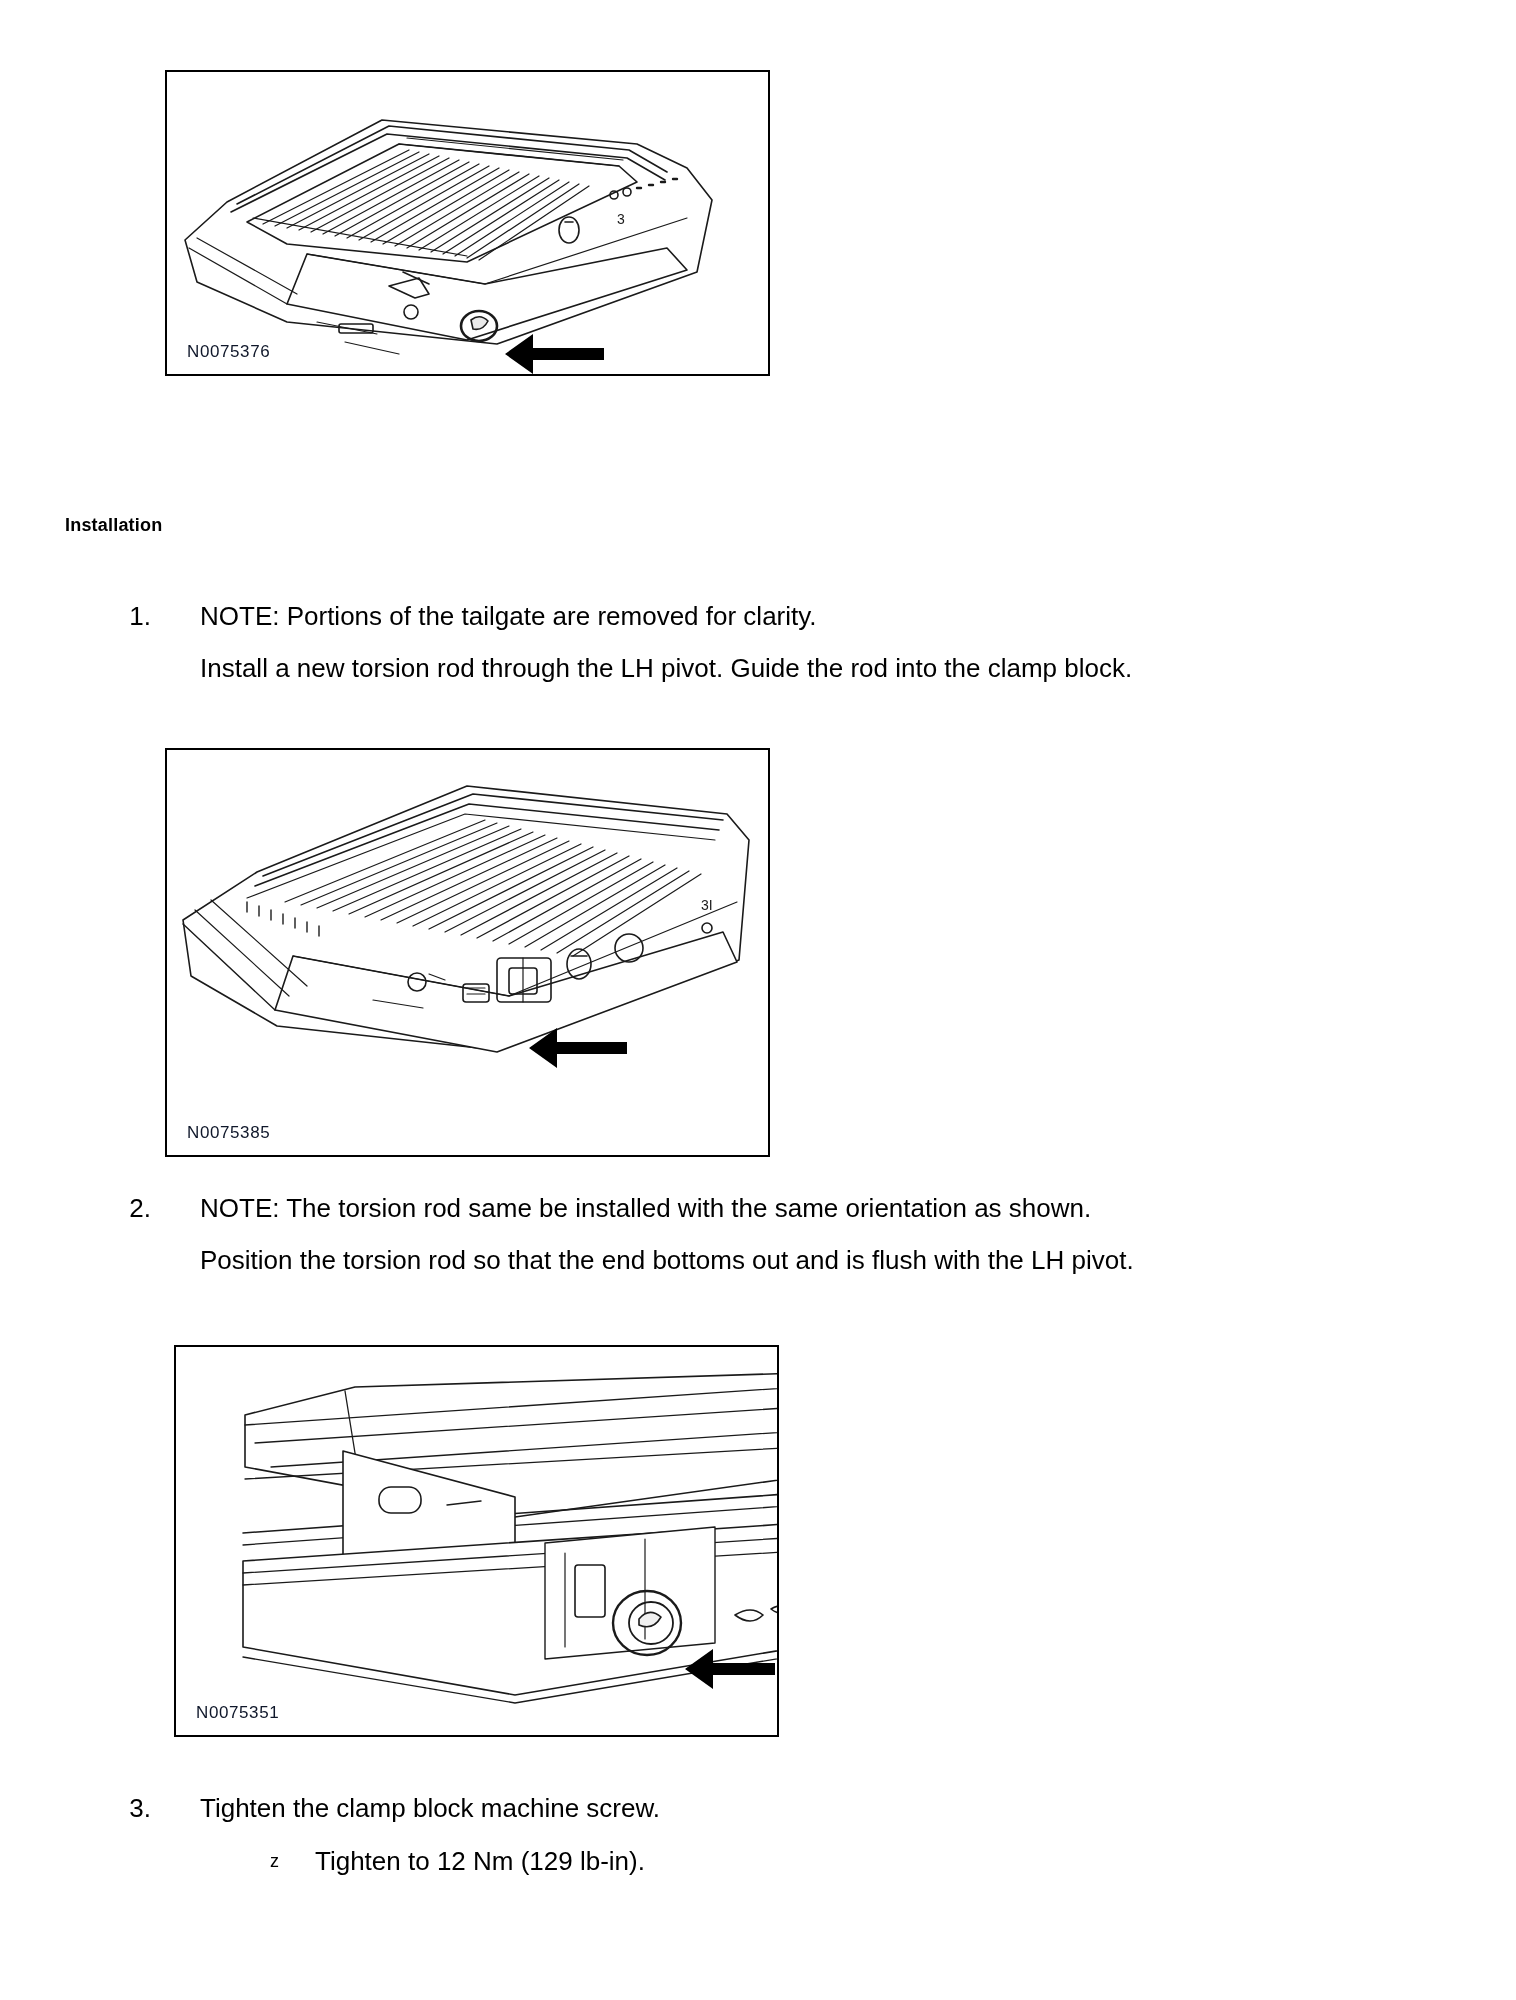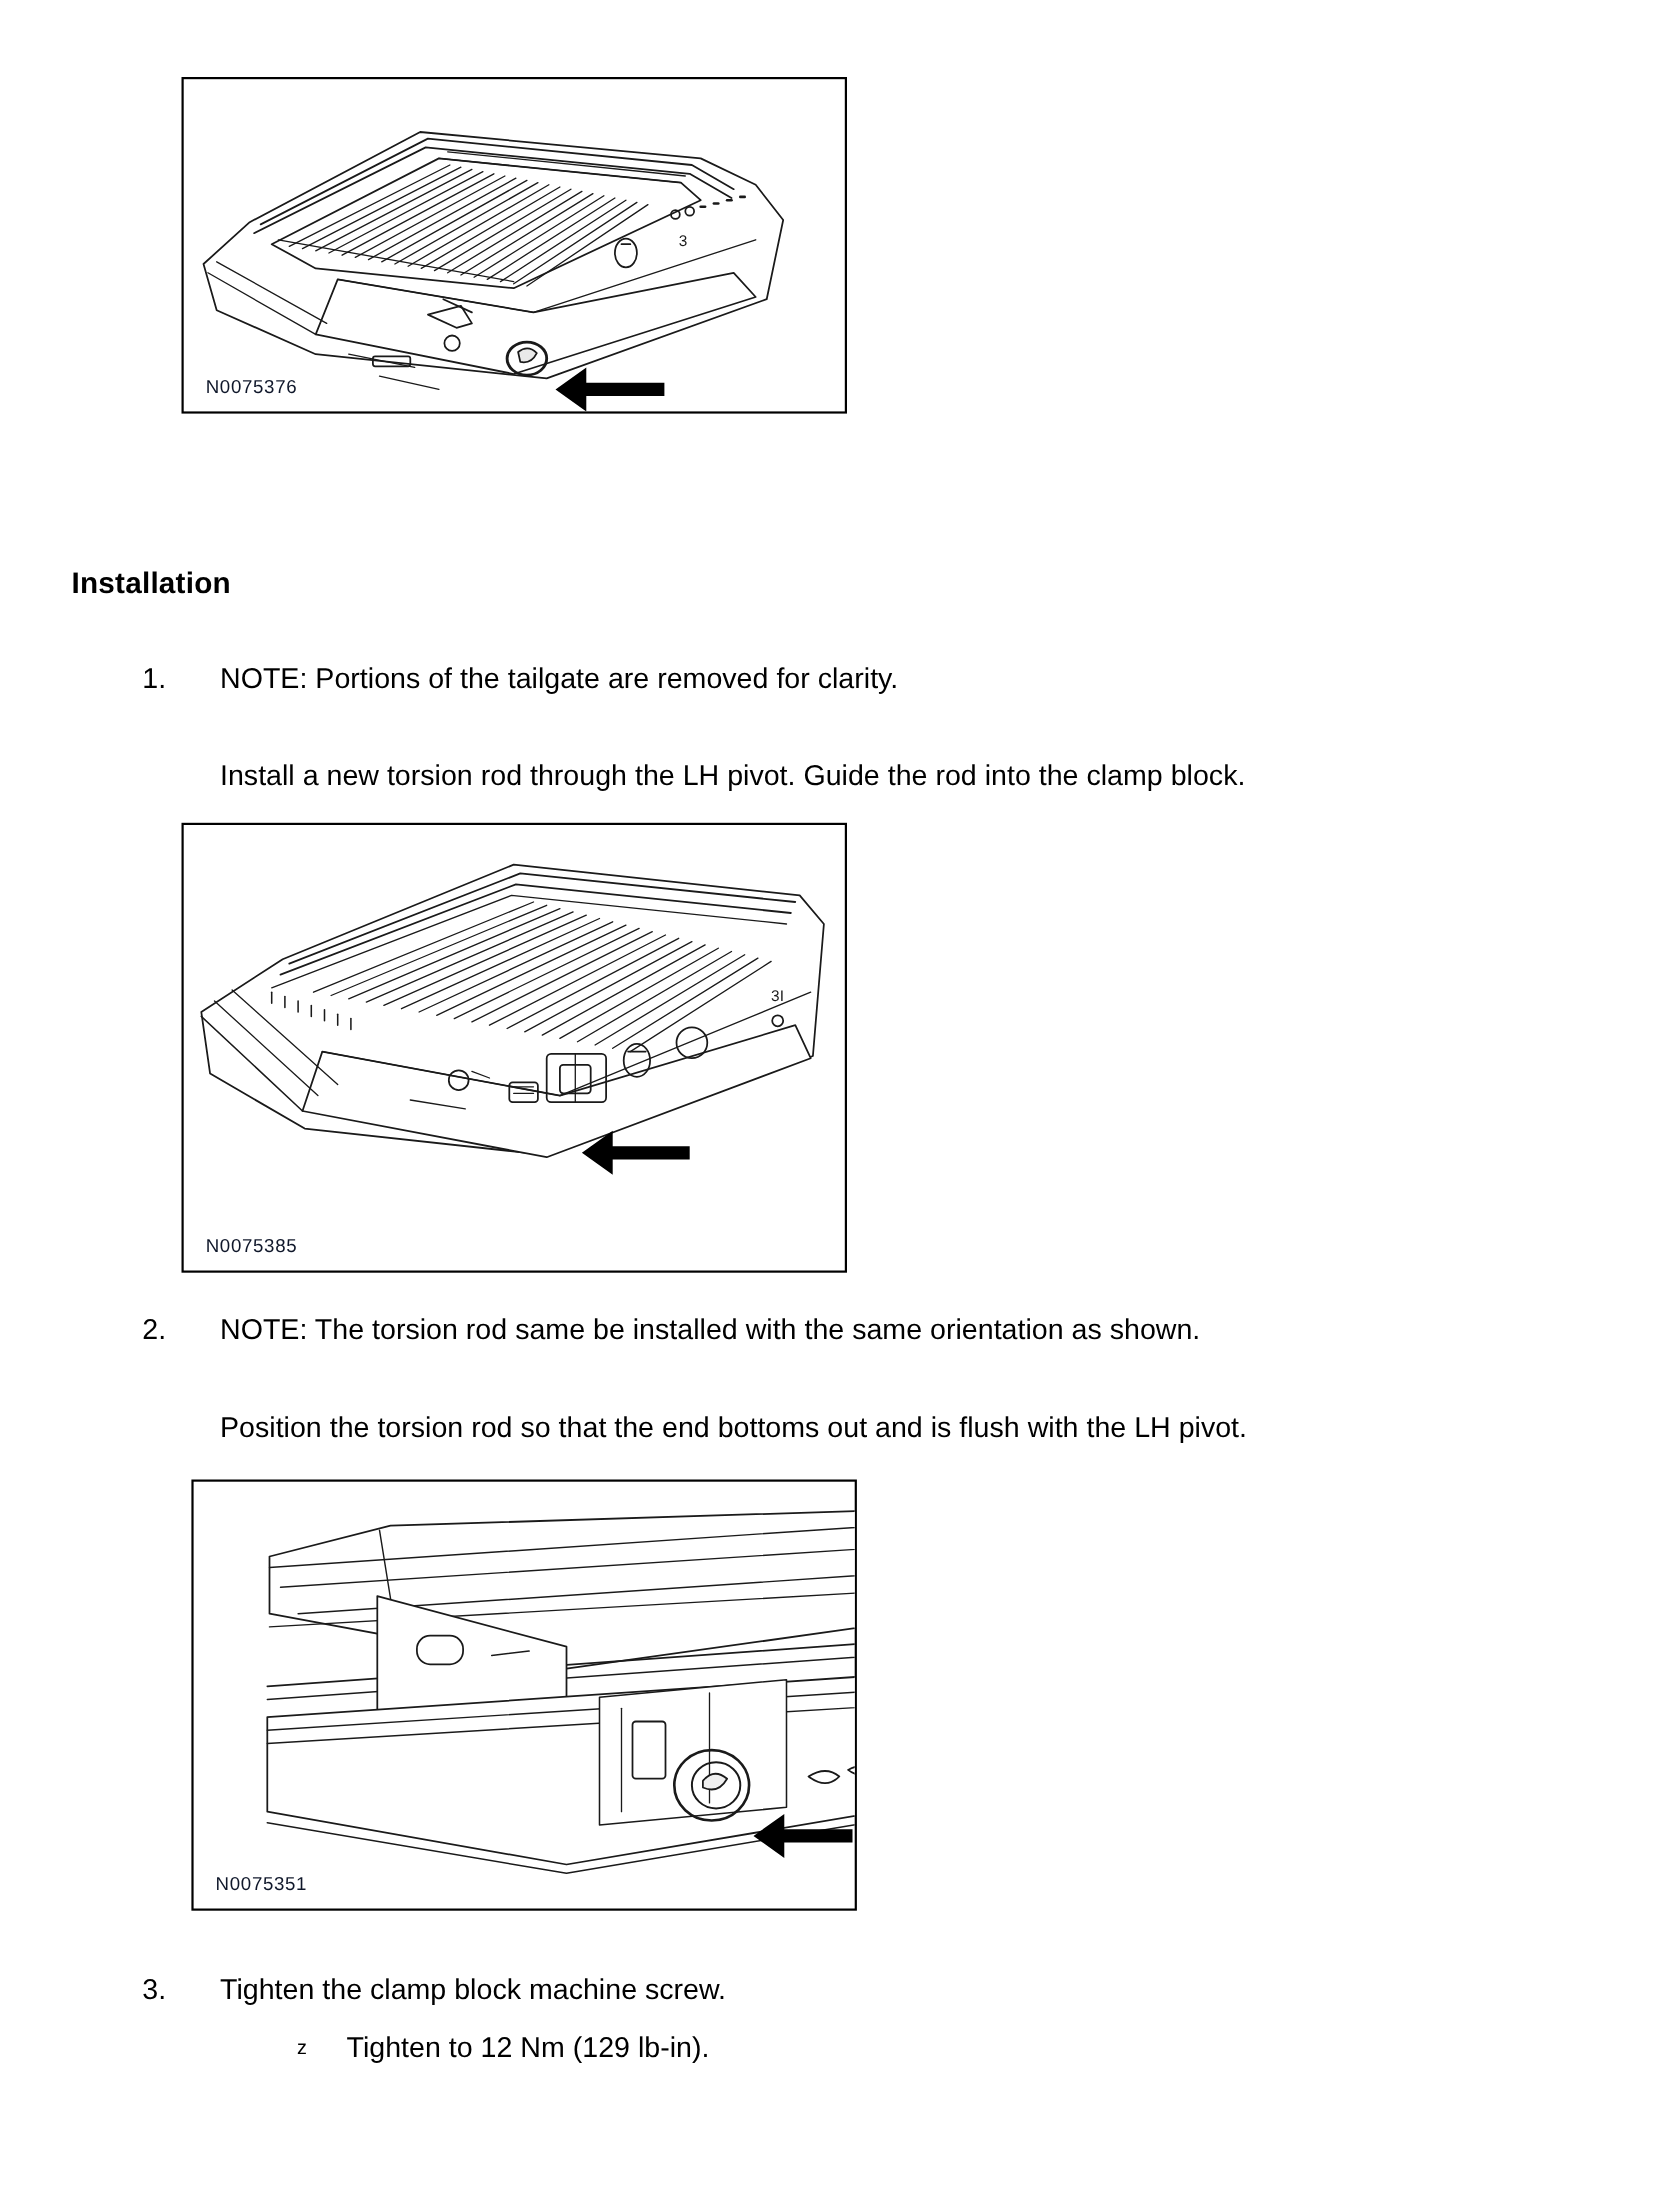--- a/index.html
+++ b/index.html
@@ -66,21 +66,21 @@
     width: 605px;
     height: 392px;
     padding-left: 39px;
   }
 
   
   .section-heading {
     position: absolute;
     left: 65px;
     top: 515px;
-    font-size: 27px;
+    font-size: 18px;
     font-weight: bold;
     letter-spacing: 0.2px;
   }
 
   .step {
     position: absolute;
     font-size: 26px;
     line-height: 1.42;
   }
   .step .num {
@@ -90,21 +90,21 @@
     width: 46px;
     text-align: right;
   }
   .step .body {
     margin-left: 95px;
   }
   .step .note-label {
     font-weight: normal;
   }
   .step .para2 {
-    margin-top: 52px;
+    margin-top: 15px;
   }
 
   #step1 { left: 105px; top: 598px; width: 1290px; }
   #step2 { left: 105px; top: 1190px; width: 1290px; }
   #step3 { left: 105px; top: 1790px; width: 1290px; }
 
   .bullet-line {
     margin-top: 16px;
     margin-left: 115px;
     font-size: 26px;

